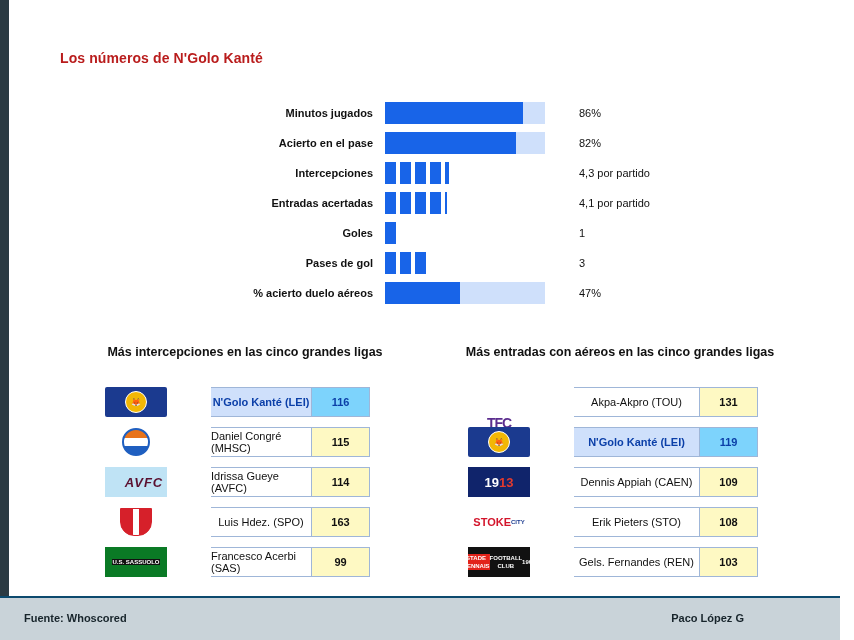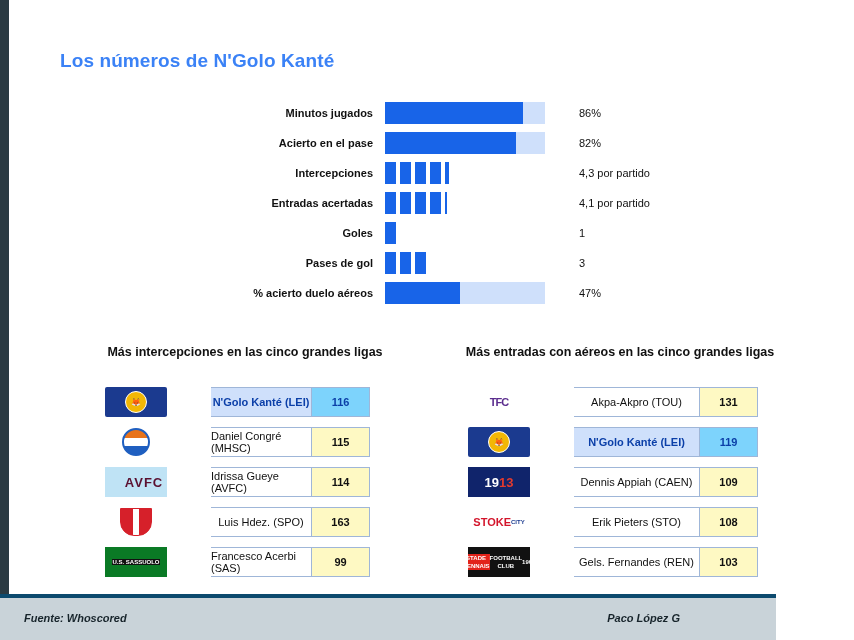--- a/index.html
+++ b/index.html
@@ -16,23 +16,23 @@
   }
   .left-rail {
     position: absolute;
     left: 0; top: 0;
     width: 9px; height: 640px;
     background: #2b3a42;
   }
   .title {
     position: absolute;
     left: 60px; top: 50px;
-    font-size: 19px;
-    font-weight: bold;
-    color: #3b82f6;
+    font-size: 14px;
+    font-weight: bold;
+    color: #b91c1c;
     letter-spacing: 0.1px;
   }
 
   
   .stats {
     position: absolute;
     left: 60px; top: 98px;
     width: 740px;
   }
   .stat-row {
@@ -168,48 +168,47 @@
     background: #f2b705; border: 1px solid #ffffff;
     display:flex;align-items:center;justify-content:center;
     font-size:8px;color:#1b3a8f;
   }
   .crest-mhsc { background: #ffffff; display:flex; }
   .crest-mhsc .circ {
     width: 24px; height: 24px; border-radius: 50%;
     background: linear-gradient(#e8731a 0 33%, #ffffff 33% 66%, #1f5fc0 66% 100%);
     border: 2px solid #1f5fc0;
   }
-  .crest-avfc { background: #bfe3f5; color: #5a1030; font-size: 13px; letter-spacing: 1px; padding-left: 16px; }
+  .crest-avfc { background: #bfe3f5; color: #5a1030; font-size: 13px; font-style: italic; letter-spacing: 1px; padding-left: 16px; }
   .crest-spo { background: #ffffff; }
   .crest-spo .inner {
     width: 30px; height: 26px;
     background: linear-gradient(90deg,#d6202a 0 40%, #ffffff 40% 60%, #d6202a 60% 100%);
     border: 1px solid #d6202a;
     border-radius: 0 0 14px 14px;
     display:flex;align-items:center;justify-content:center;
     font-size: 9px; color: #111;
   }
   .crest-sas { background: #0a7a25; color: #ffffff; font-size: 7px; }
   .crest-sas .top { background:#111; color:#fff; font-size:6px; }
-  .crest-tfc { background: #ffffff; color: #5b2d8e; font-size: 11px; font-weight: bold; letter-spacing: -1px; }
+  .crest-tfc { background: #ffffff; color: #5b2d8e; font-size: 14px; font-weight: bold; letter-spacing: -1px; margin-top: 21px; }
   .crest-caen { background: #10246b; color: #ffffff; font-size: 13px; font-weight: bold; }
   .crest-caen .red { color: #e23a2e; }
   .crest-stoke { background: #ffffff; color: #d3152b; font-size: 11px; font-weight: bold; line-height: 9px; text-align:center; }
   .crest-stoke .sub { color:#1b3a8f; font-size: 6px; }
   .crest-ren { background: #111111; color: #ffffff; font-size: 6px; text-align: center; line-height: 8px; }
   .crest-ren .bar { background:#e2231a; color:#fff; }
 
   
   .footer {
     position: absolute;
     left: 0; bottom: 0;
-    width: 776px; height: 42px;
+    width: 840px; height: 42px;
     background: #c9d3d9;
-    border-top: 4px solid #0c4a6e;
-    font-style: italic;
+    border-top: 2px solid #0c4a6e;
   }
   .footer .source {
     position: absolute;
     left: 24px; top: 14px;
     font-size: 11px;
     font-weight: bold;
     color: #17242b;
   }
   .footer .author {
     position: absolute;

